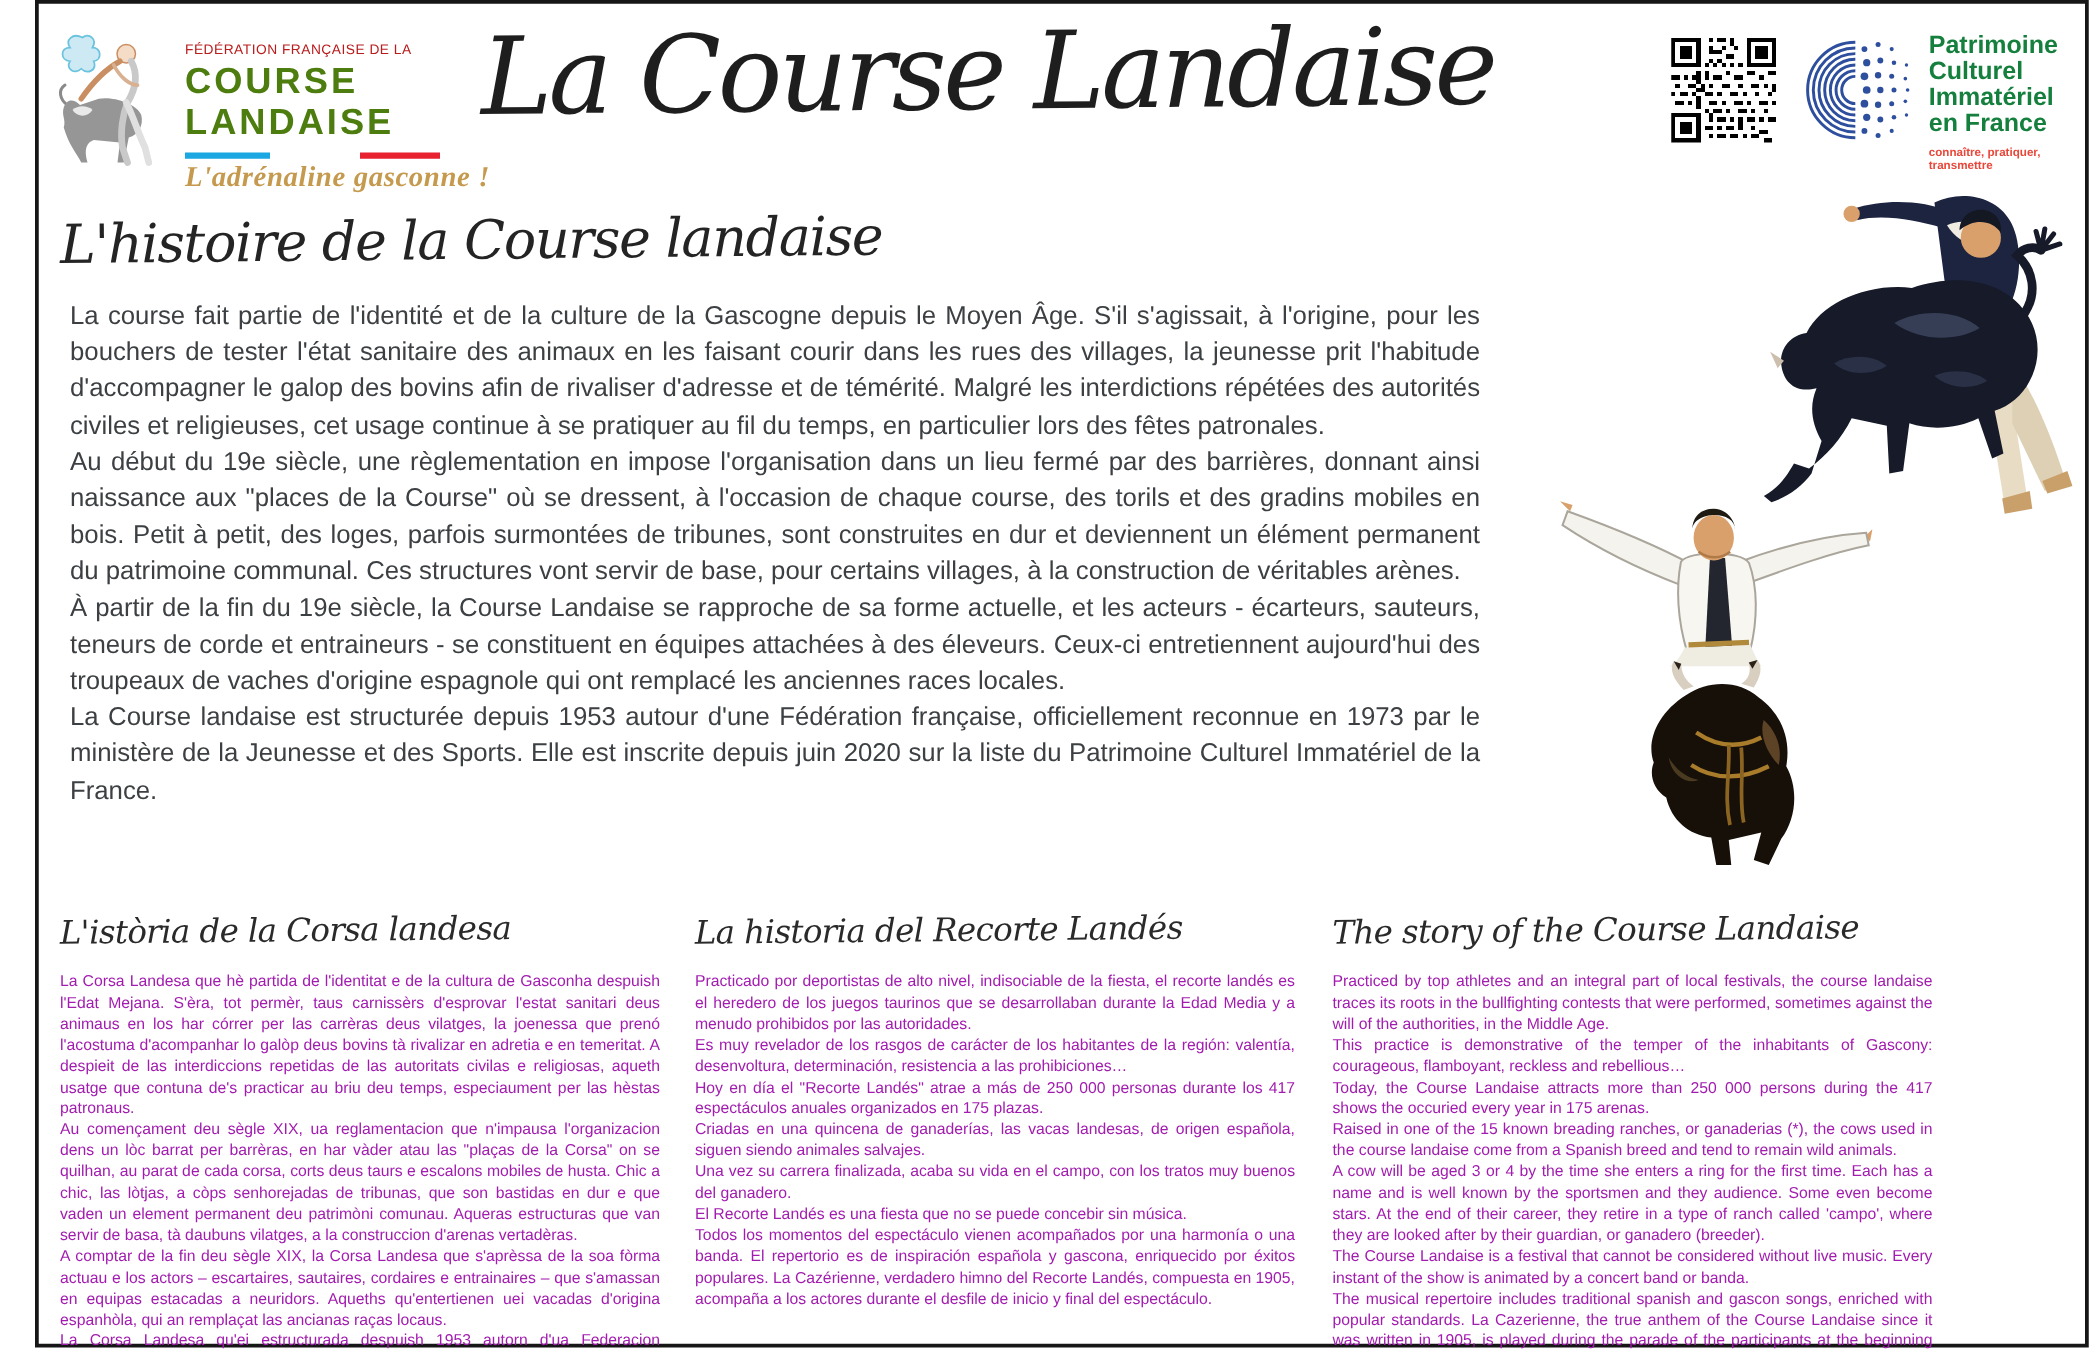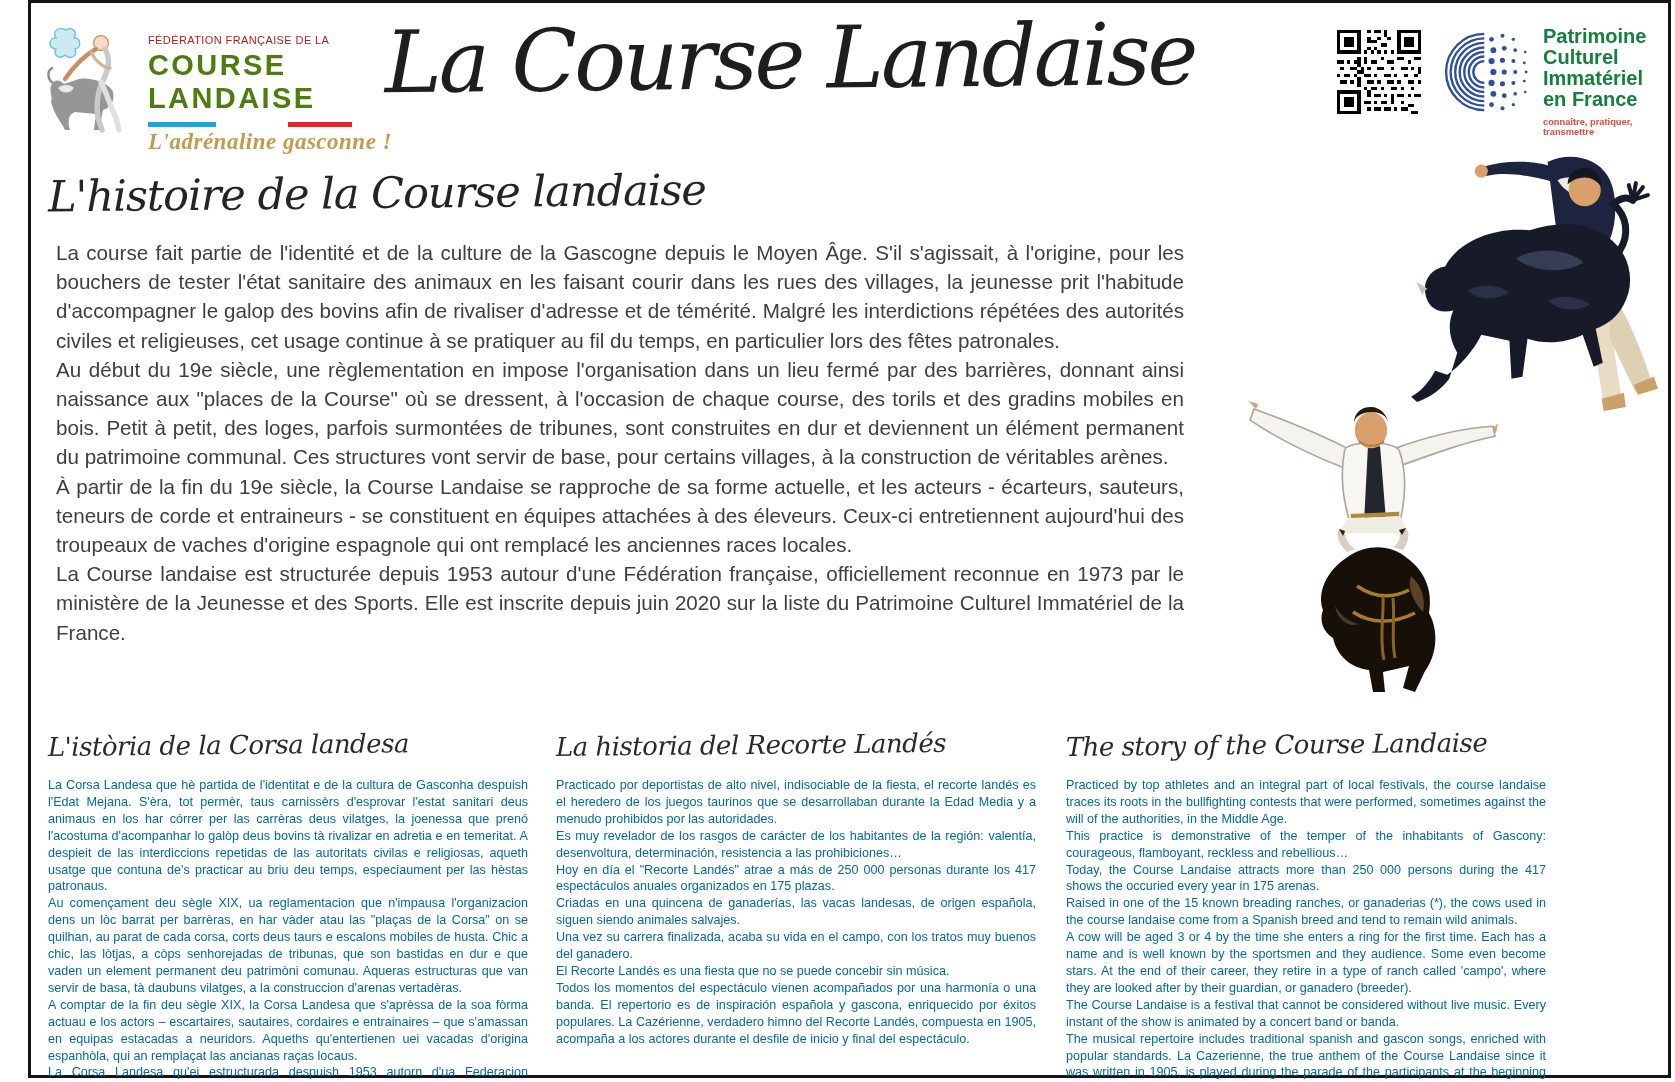--- a/index.html
+++ b/index.html
@@ -35,21 +35,21 @@
   .body-text{position:absolute;left:56px;top:238px;width:1128px;font-size:20.6px;line-height:29.2px;text-align:justify;color:#3d4043;}
   .body-text p{margin:0;}
 
   
   .col{position:absolute;top:732px;width:480px;}
   .col-1{left:48px;}
   .col-2{left:556px;}
   .col-3{left:1066px;}
   .col-heading{margin:0 0 15px 0;font-family:"DejaVu Serif",serif;font-style:italic;font-weight:500;
     font-size:26px;color:#2a2a2a;letter-spacing:-.5px;transform:rotate(-.6deg);transform-origin:left bottom;}
-  .col p{margin:0;font-size:12.6px;line-height:16.9px;text-align:justify;color:#0369a1;}
+  .col p{margin:0;font-size:12.6px;line-height:16.9px;text-align:justify;color:#a21caf;}
 
   
   .illu-ecarteur{position:absolute;left:1396px;top:140px;width:268px;height:296px;}
   .illu-sauteur{position:absolute;left:1246px;top:396px;width:252px;height:138px;}
   .illu-bull{position:absolute;left:1286px;top:528px;width:174px;height:168px;}
 </style>
 </head>
 <body>
 
 <div class="page">

